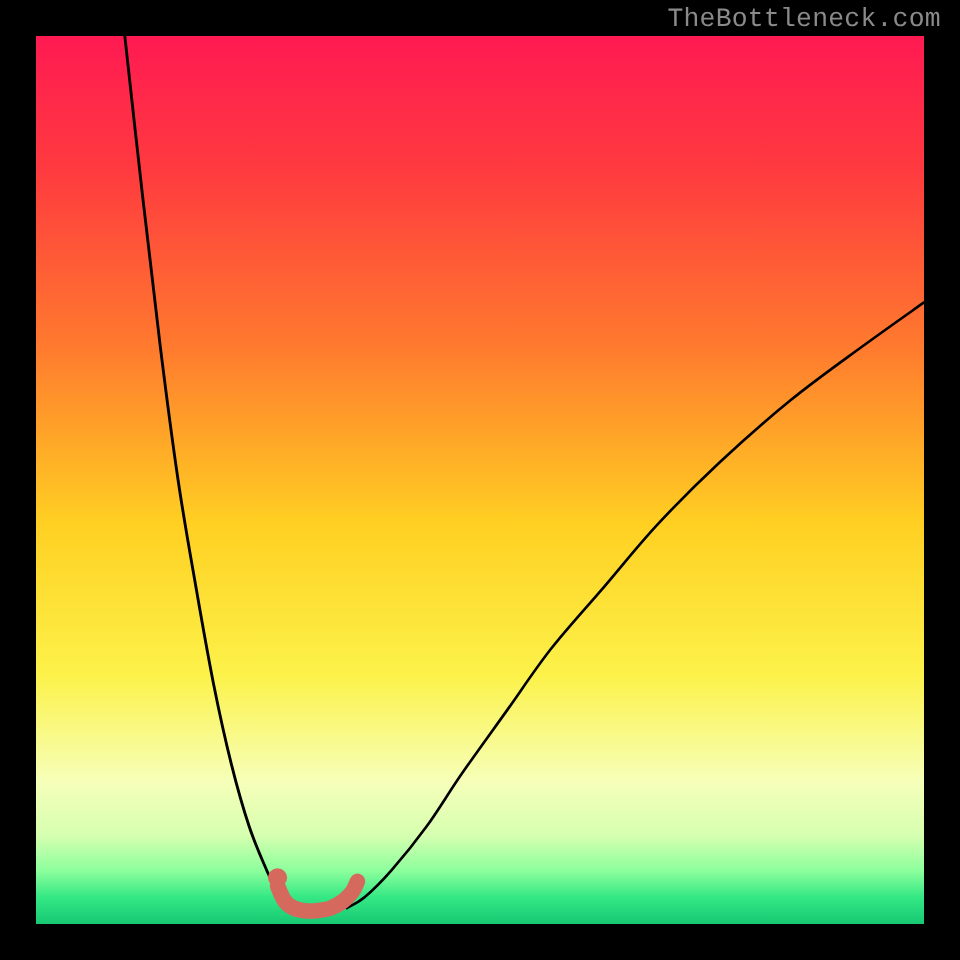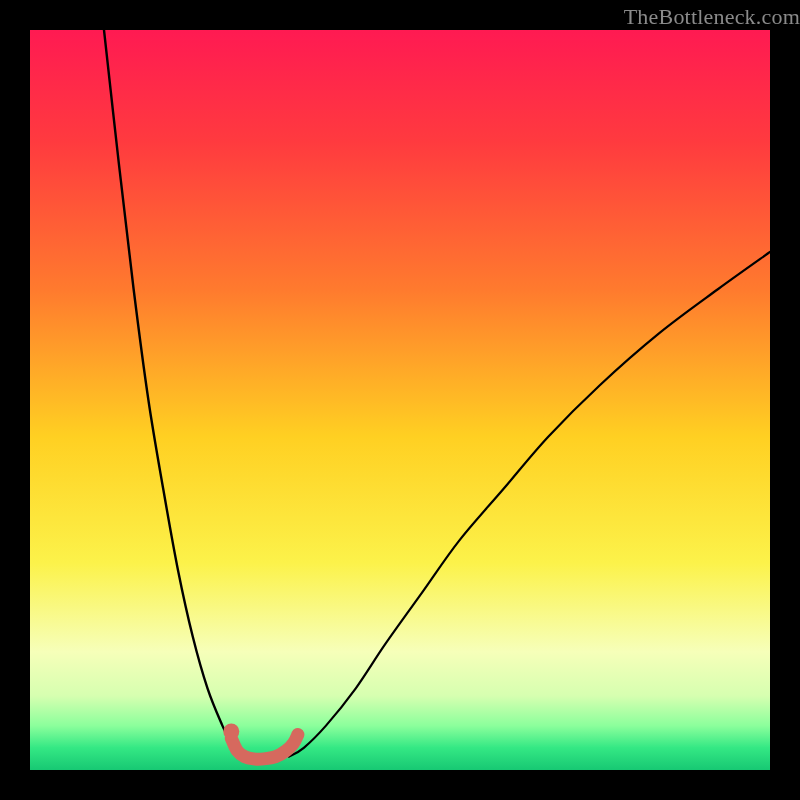--- a/index.html
+++ b/index.html
@@ -26,22 +26,22 @@
     height: 740px;
     overflow: hidden;
   }
   .gradient {
     position: absolute;
     inset: 0;
   }
   .watermark {
     position: absolute;
     top: 4px;
-    right: 0;
-    font-family: Liberation Serif, serif;
+    right: 16px;
+    font-family: Liberation Mono, monospace;
     font-size: 22px;
     color: #8a8a8a;
     letter-spacing: 0.2px;
   }
   svg.curve {
     position: absolute;
     inset: 0;
   }
 </style>
 </head>

